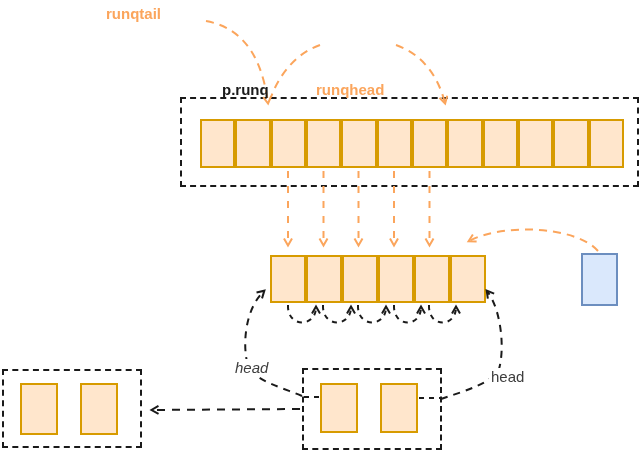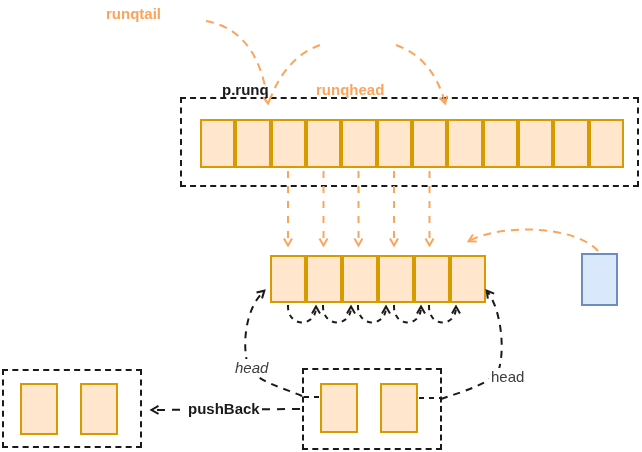--- a/index.html
+++ b/index.html
@@ -109,15 +109,14 @@
       <path d="M 394,305 C 393,328 421,328 421,307" stroke-dasharray="5,5" marker-end="url(#ab)"></path>
       <path d="M 429,305 C 428,328 456,328 456,307" stroke-dasharray="5,5" marker-end="url(#ab)"></path>
     </g>
   </svg>
 
   <div class="lbl bold orange-text" style="left:106px;top:5px;">runqtail</div>
   <div class="lbl bold orange-text" style="left:316px;top:33px;margin-top:48px;">runqhead</div>
   <div class="lbl bold" style="left:198px;top:81px;margin-left:24px;">p.runq</div>
   <div class="lbl dark bg-white" style="left:233px;top:359px;font-style:italic;">head</div>
   <div class="lbl dark bg-white" style="left:489px;top:368px;">head</div>
-  <div class="lbl bold bg-white" style="left:186px;top:400px;">pushBack</div>
 
 </div>
 
 </body></html>

